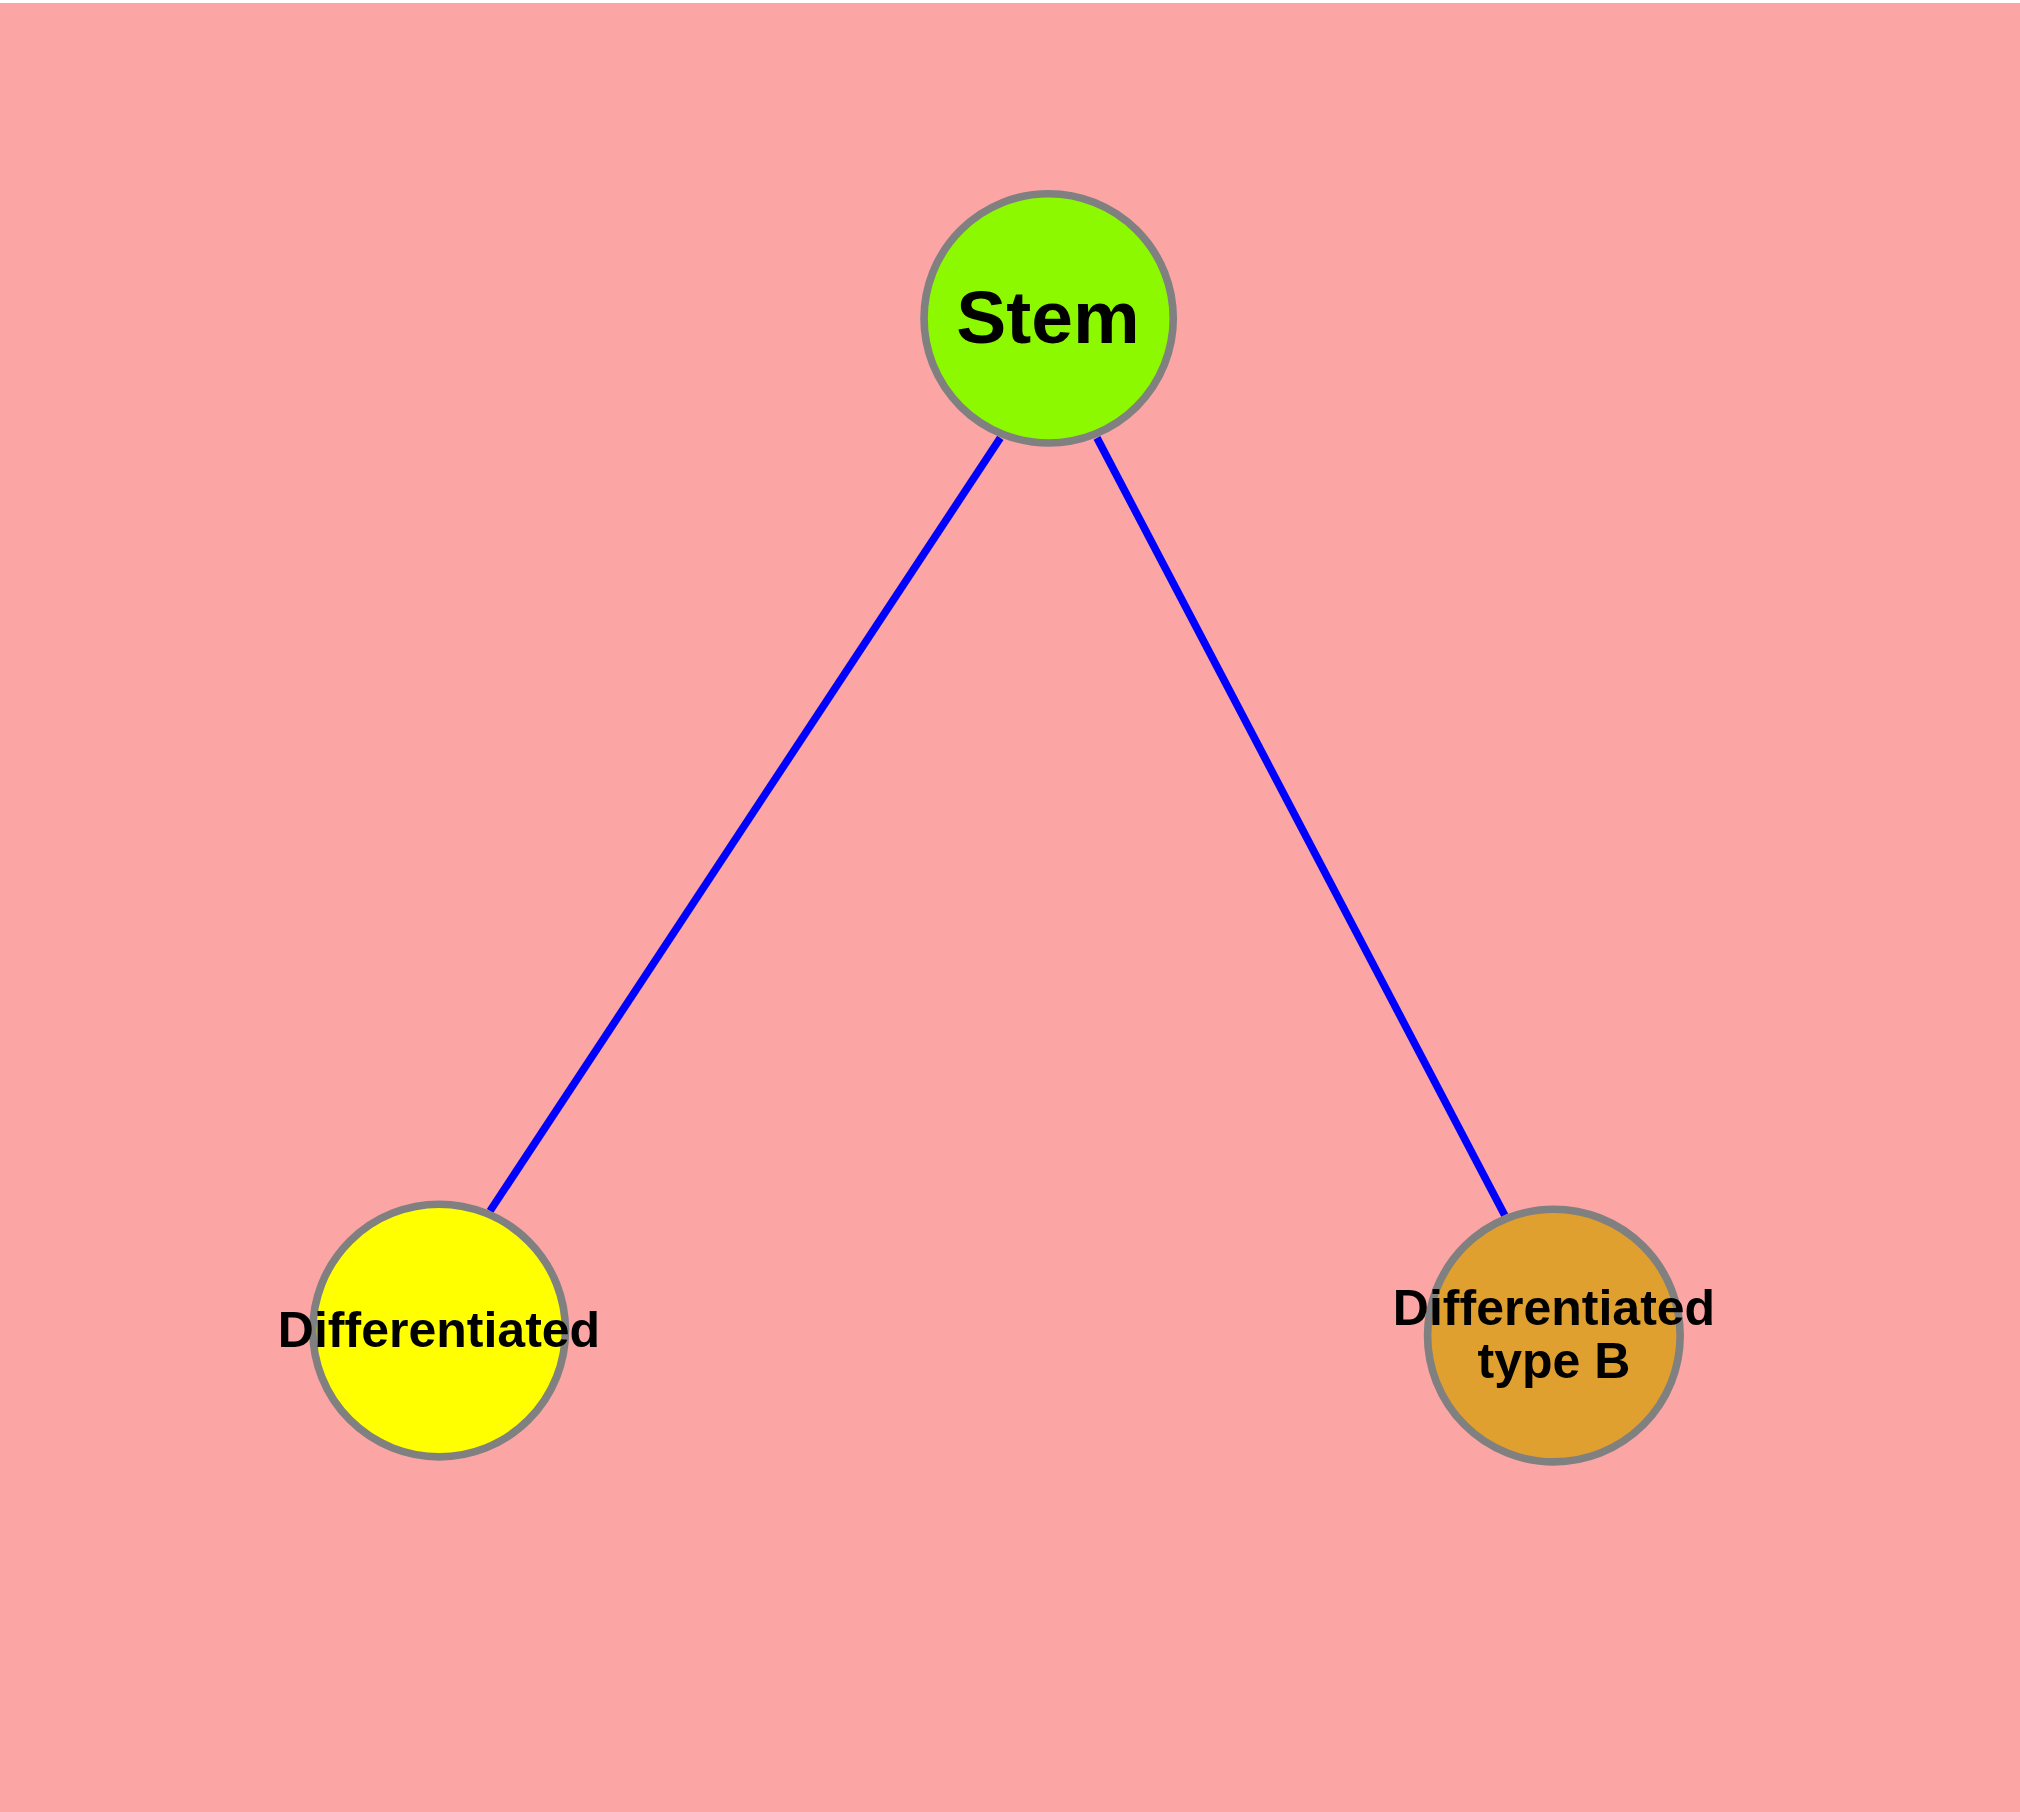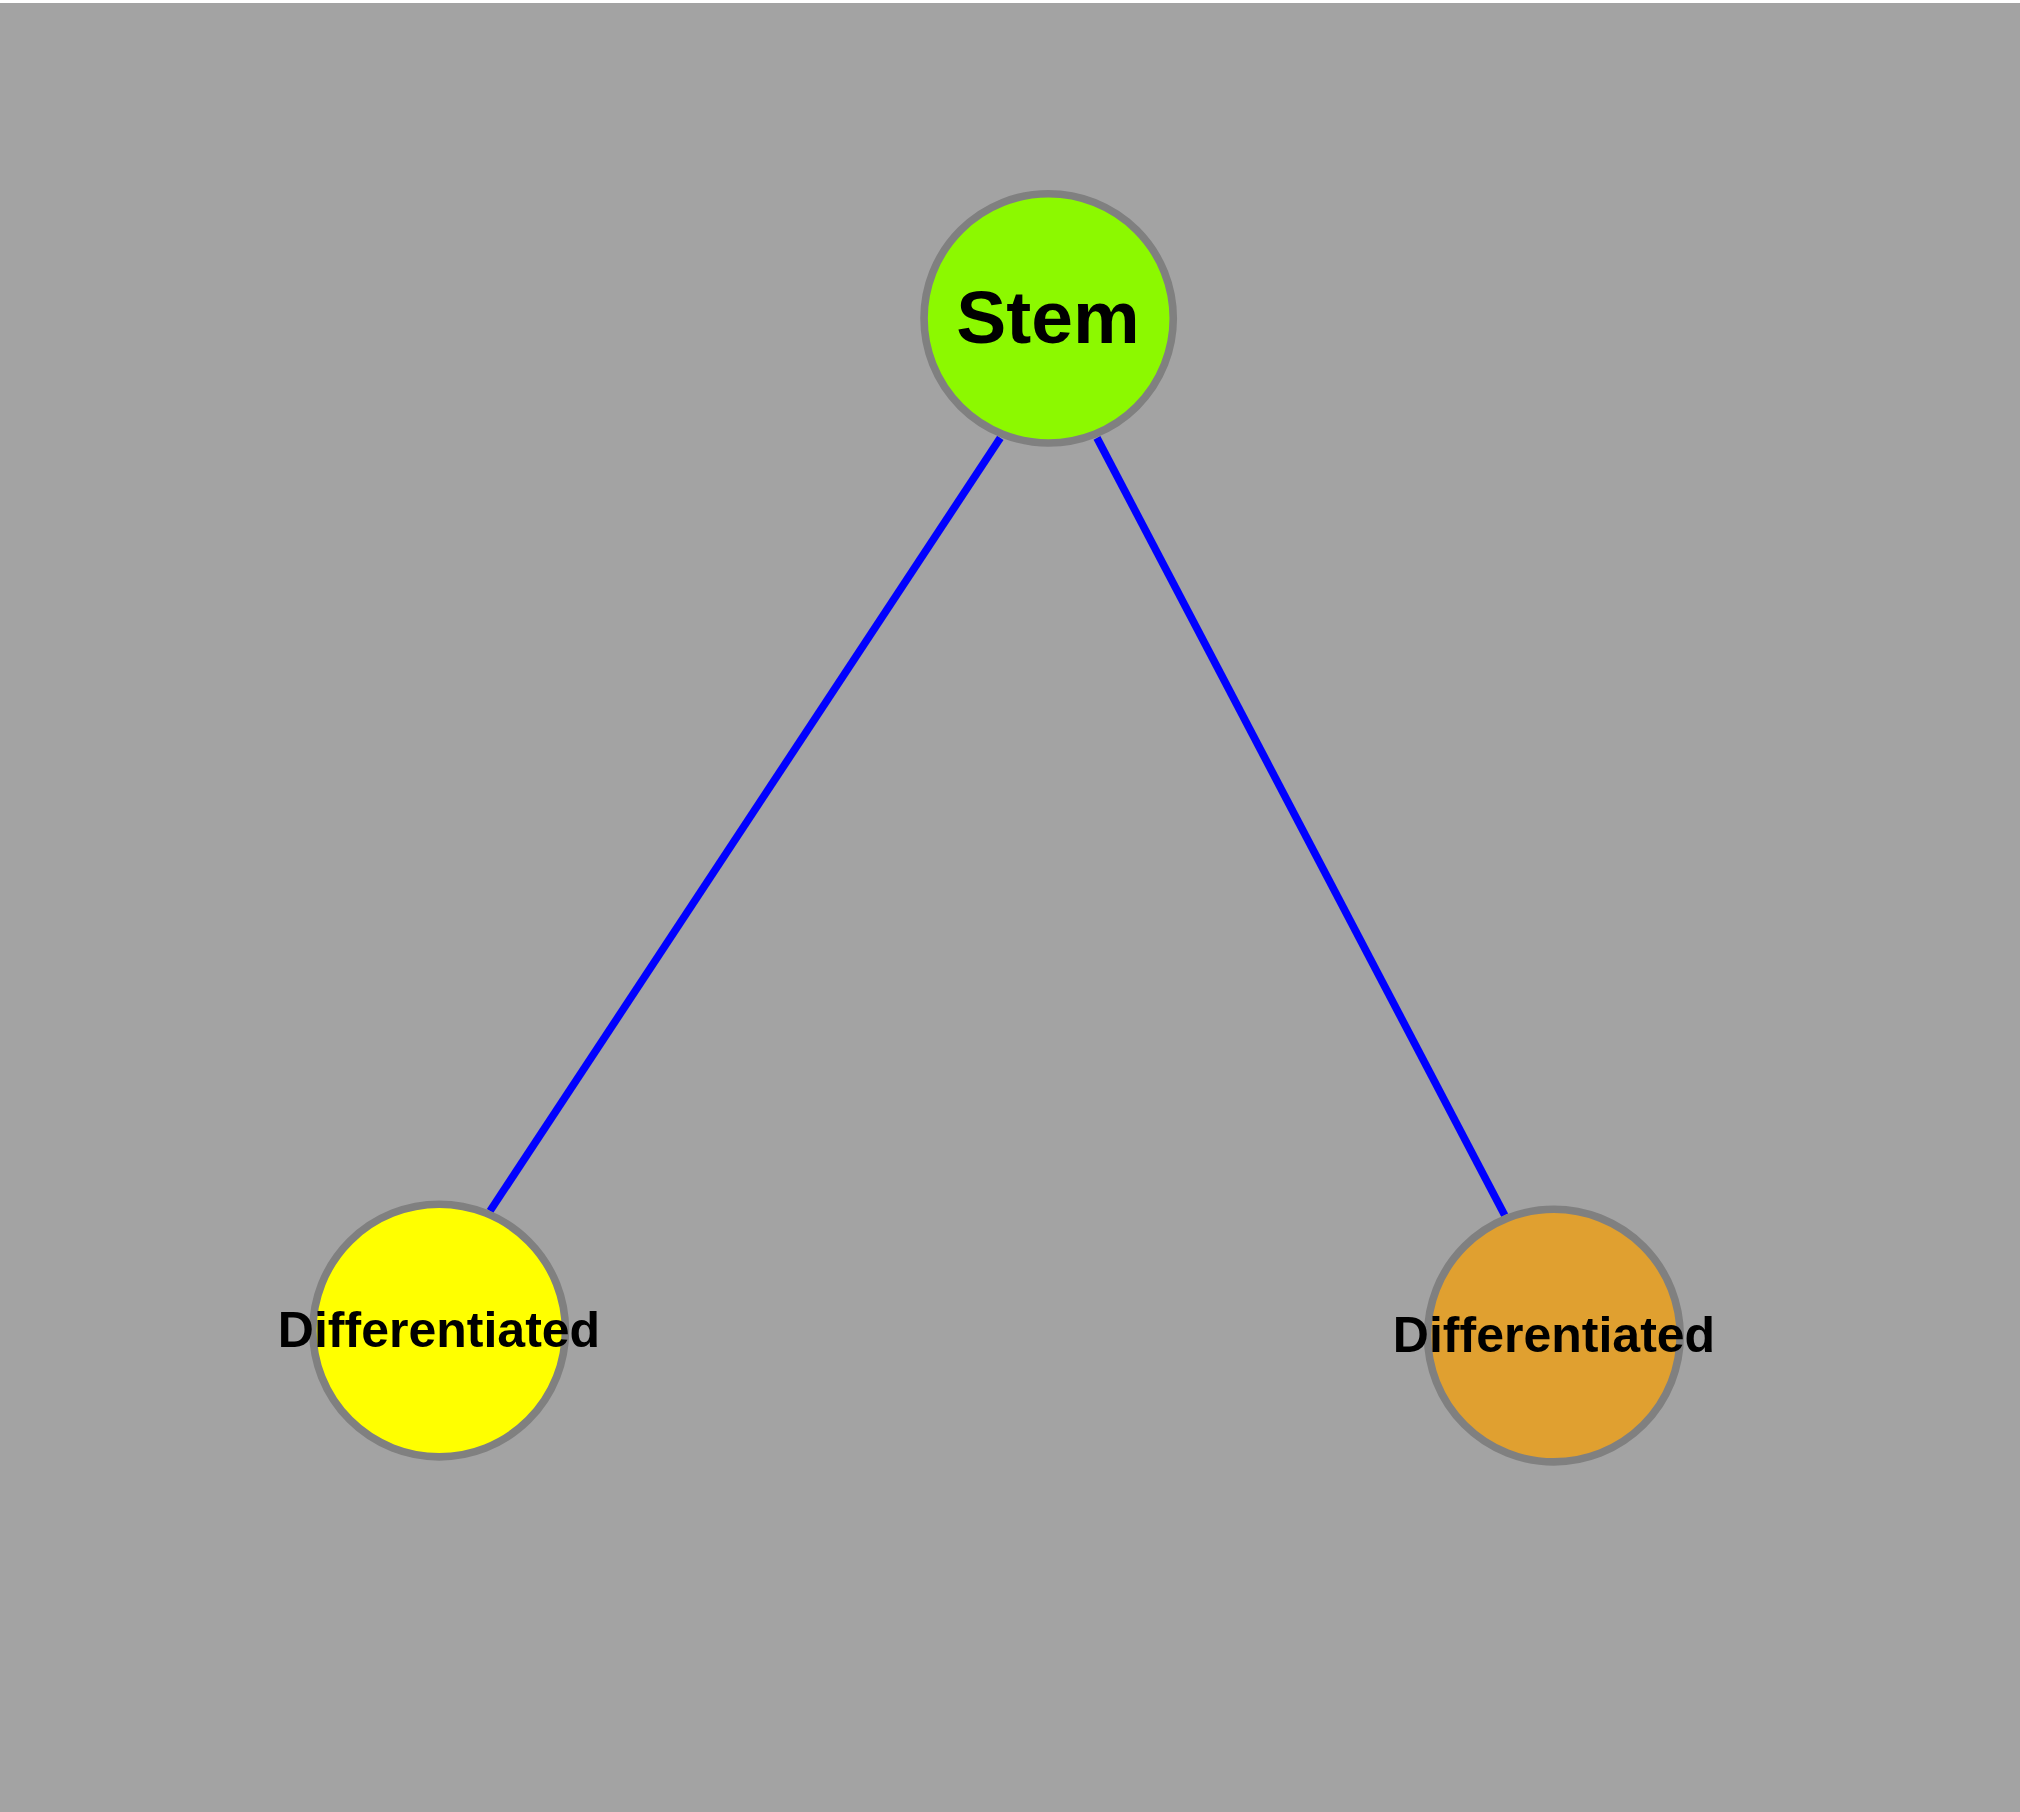--- a/index.html
+++ b/index.html
@@ -15,21 +15,21 @@
     background: #ffffff;
     overflow: hidden;
     font-family: "Liberation Sans", sans-serif;
   }
   #plot-area {
     position: absolute;
     left: 0;
     top: 3.4px;
     width: 2021px;
     height: 1809px;
-    background: #a3a3a3;
+    background: #fca5a5;
   }
   #graph-svg {
     position: absolute;
     left: 0;
     top: 0;
     width: 2021px;
     height: 1809px;
   }
   .node-label {
     position: absolute;
@@ -66,17 +66,18 @@
     <div class="node-label stem-size" style="left:1048px; top:315px;">
       <div>Stem</div>
     </div>
 
     <div class="node-label diff-size" style="left:439px; top:1327px;">
       <div>Differentiated</div>
     </div>
 
     <div class="node-label diff-size" style="left:1554px; top:1332px;">
       <div>Differentiated</div>
+      <div>type B</div>
     </div>
 
   </div>
 </div>
 
 
 </body></html>

